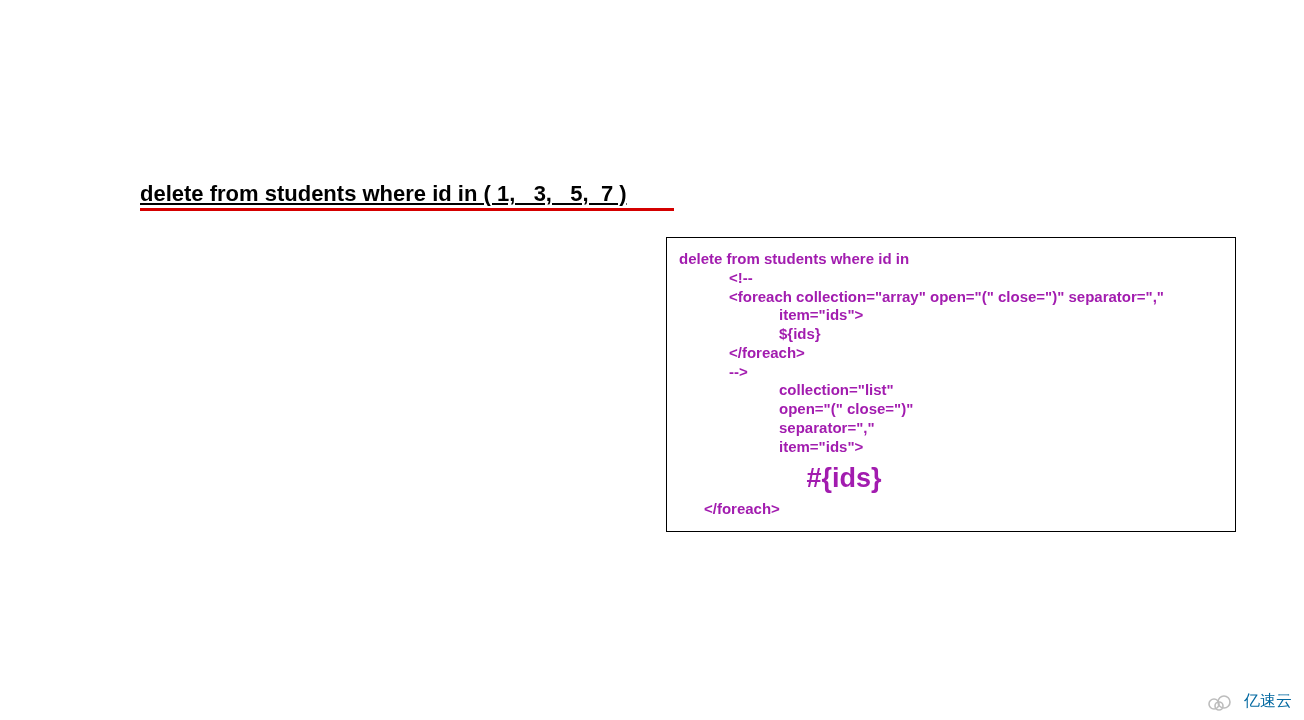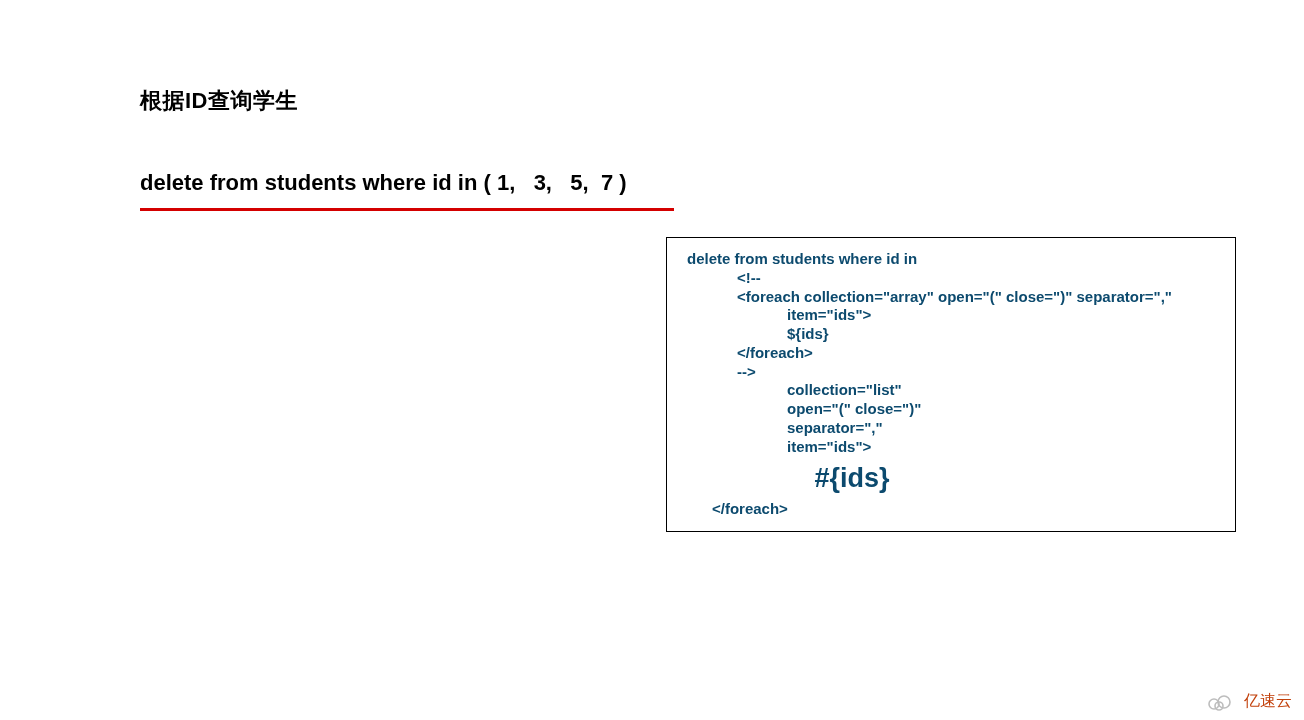--- a/index.html
+++ b/index.html
@@ -22,74 +22,74 @@
     left: 140px;
     top: 86px;
     font-size: 22px;
     font-weight: 700;
     color: #000;
     letter-spacing: 0.5px;
   }
   .sql-line {
     position: absolute;
     left: 140px;
-    top: 170px;
+    top: 181px;
     font-size: 22px;
     font-weight: 700;
     color: #000;
     white-space: pre;
+    text-decoration: underline;
   }
   .underline {
     position: absolute;
     left: 140px;
     top: 208px;
     width: 534px;
     height: 0;
     border-bottom: 3px solid #d40000;
   }
   .codebox {
     position: absolute;
     left: 666px;
     top: 237px;
     width: 570px;
     border: 1px solid #000;
-    padding: 12px 8px 12px 20px;
+    padding: 12px 8px 12px 12px;
     box-sizing: border-box;
     font-family: "Segoe UI", Arial, sans-serif;
     font-size: 15px;
     font-weight: 700;
     line-height: 1.25;
-    color: #0c4a6e;
+    color: #a21caf;
   }
   .codebox .line { white-space: pre; }
   .big-ids {
     font-size: 27px;
     font-weight: 700;
     padding: 6px 0 4px 0;
   }
   .watermark {
     position: absolute;
     right: 12px;
     bottom: 8px;
     font-size: 16px;
-    color: #c2410c;
+    color: #0369a1;
     display: flex;
     align-items: flex-end;
     gap: 9px;
     font-weight: 500;
     font-family: Arial, sans-serif;
   }
   .watermark svg { display: block; }
 </style>
 </head>
 <body>
 
 <div class="page">
 
-  <div class="heading">根据ID查询学生</div>
 
   <div class="sql-line">delete from students where id in ( 1,   3,   5,  7 )</div>
 
   <div class="underline"></div>
 
   <div class="codebox">
     <div class="line">delete from students where id in</div>
     <div class="line">            &lt;!--</div>
     <div class="line">            &lt;foreach collection="array" open="(" close=")" separator=","</div>
     <div class="line">                        item="ids"&gt;</div>

